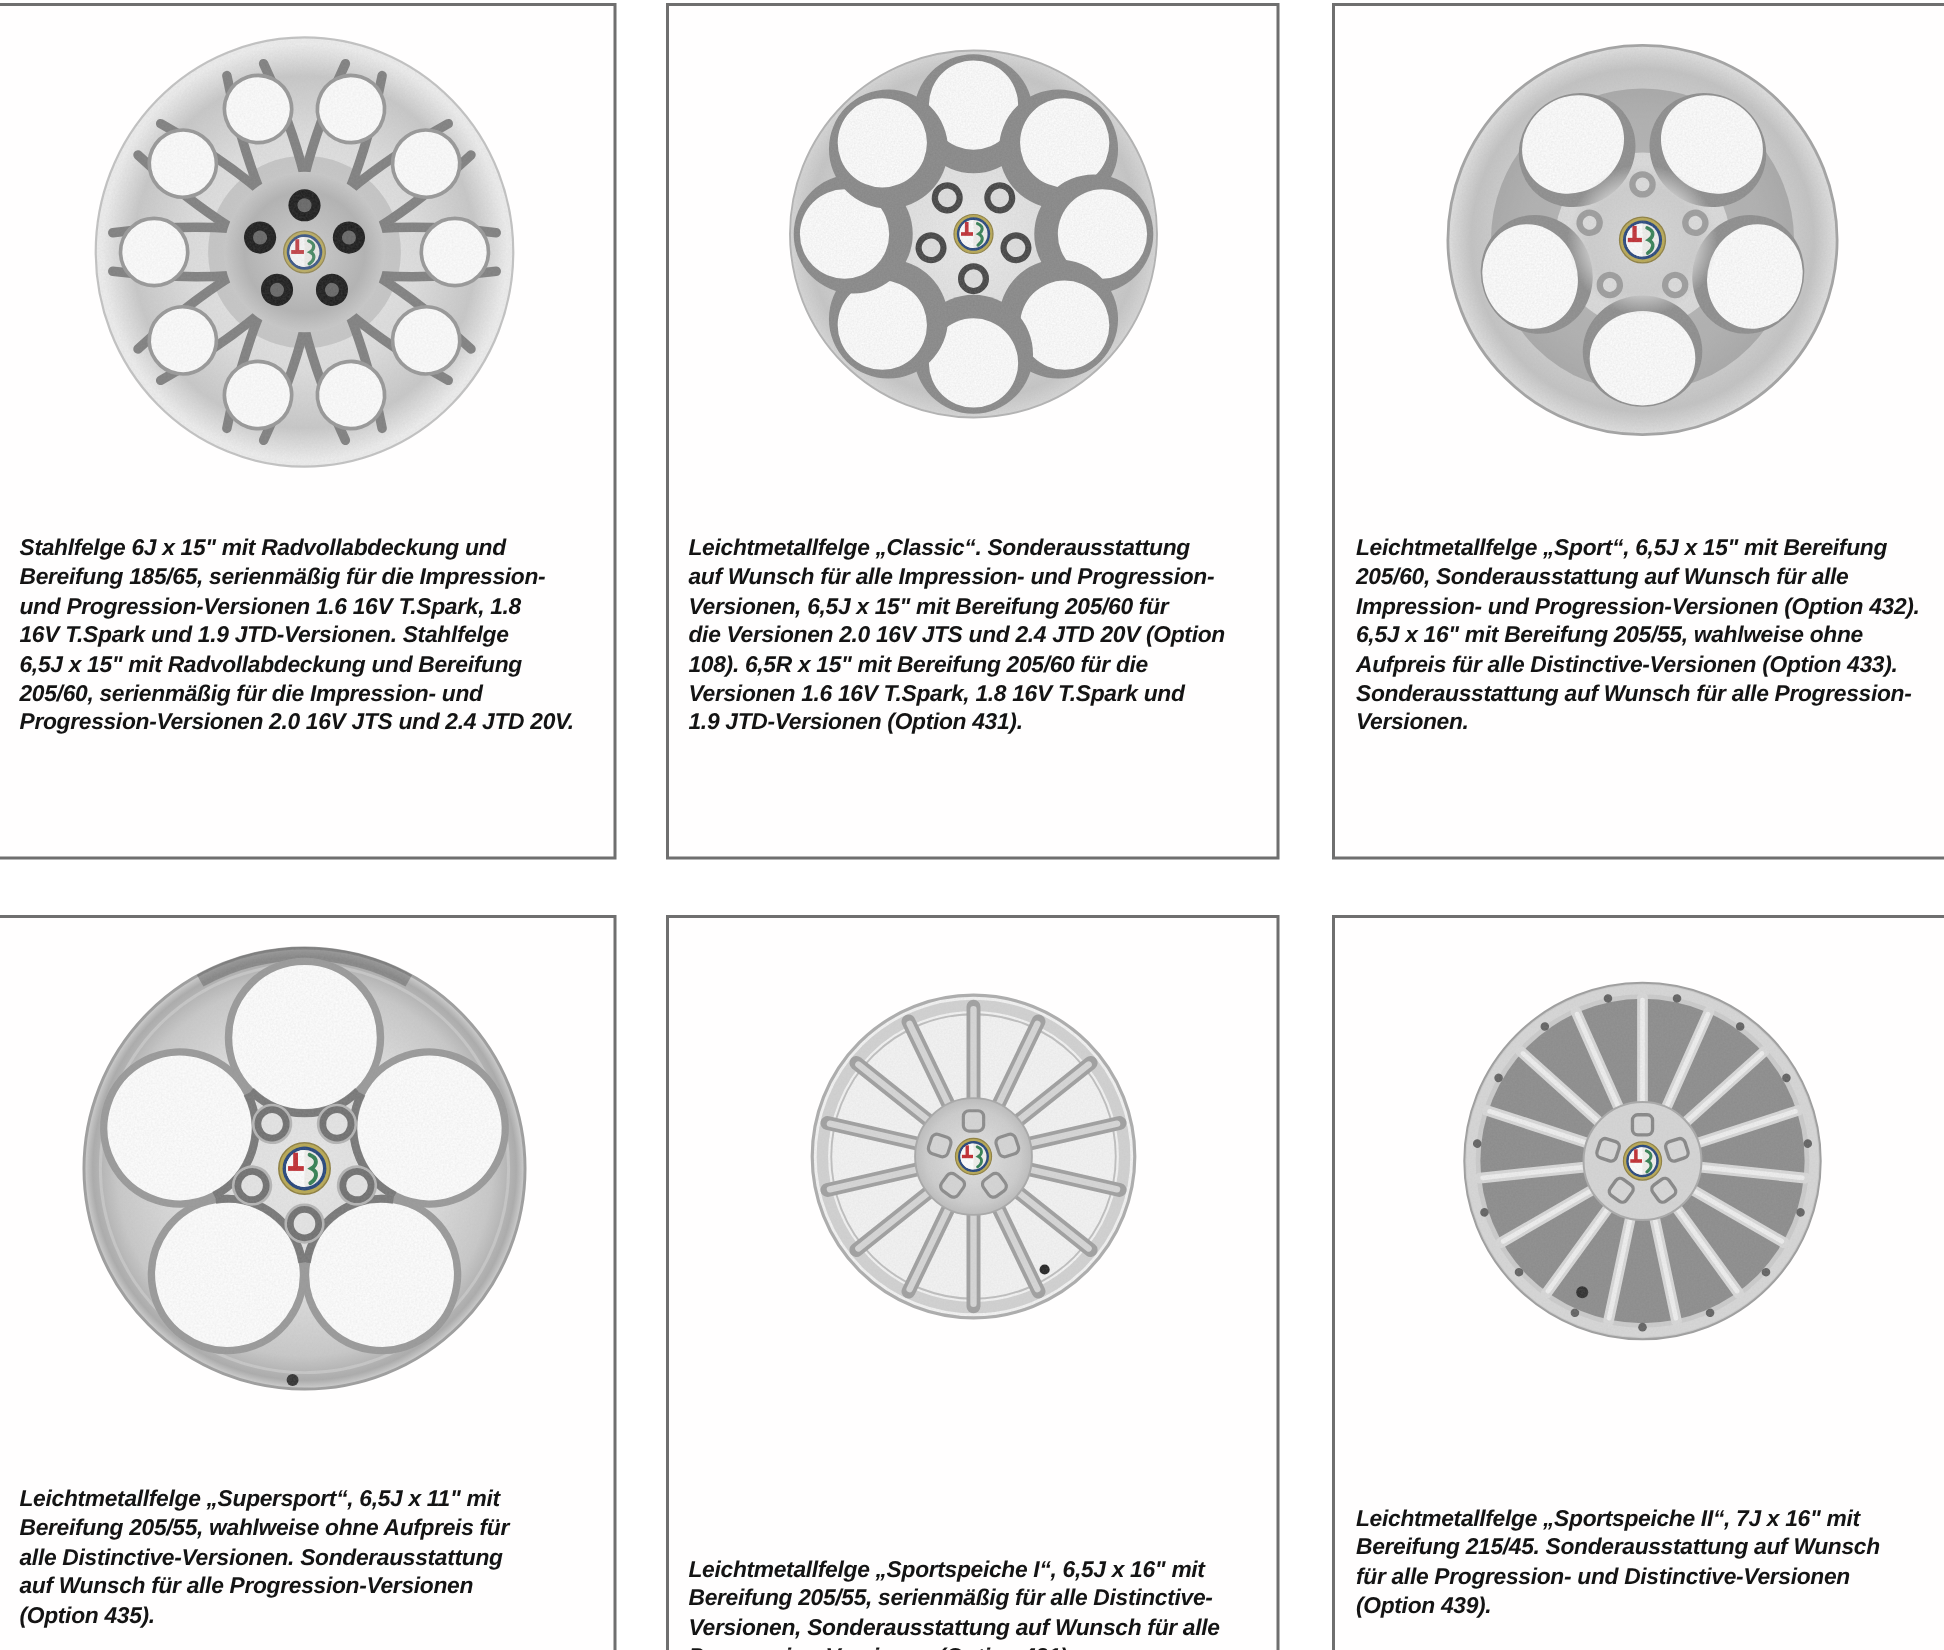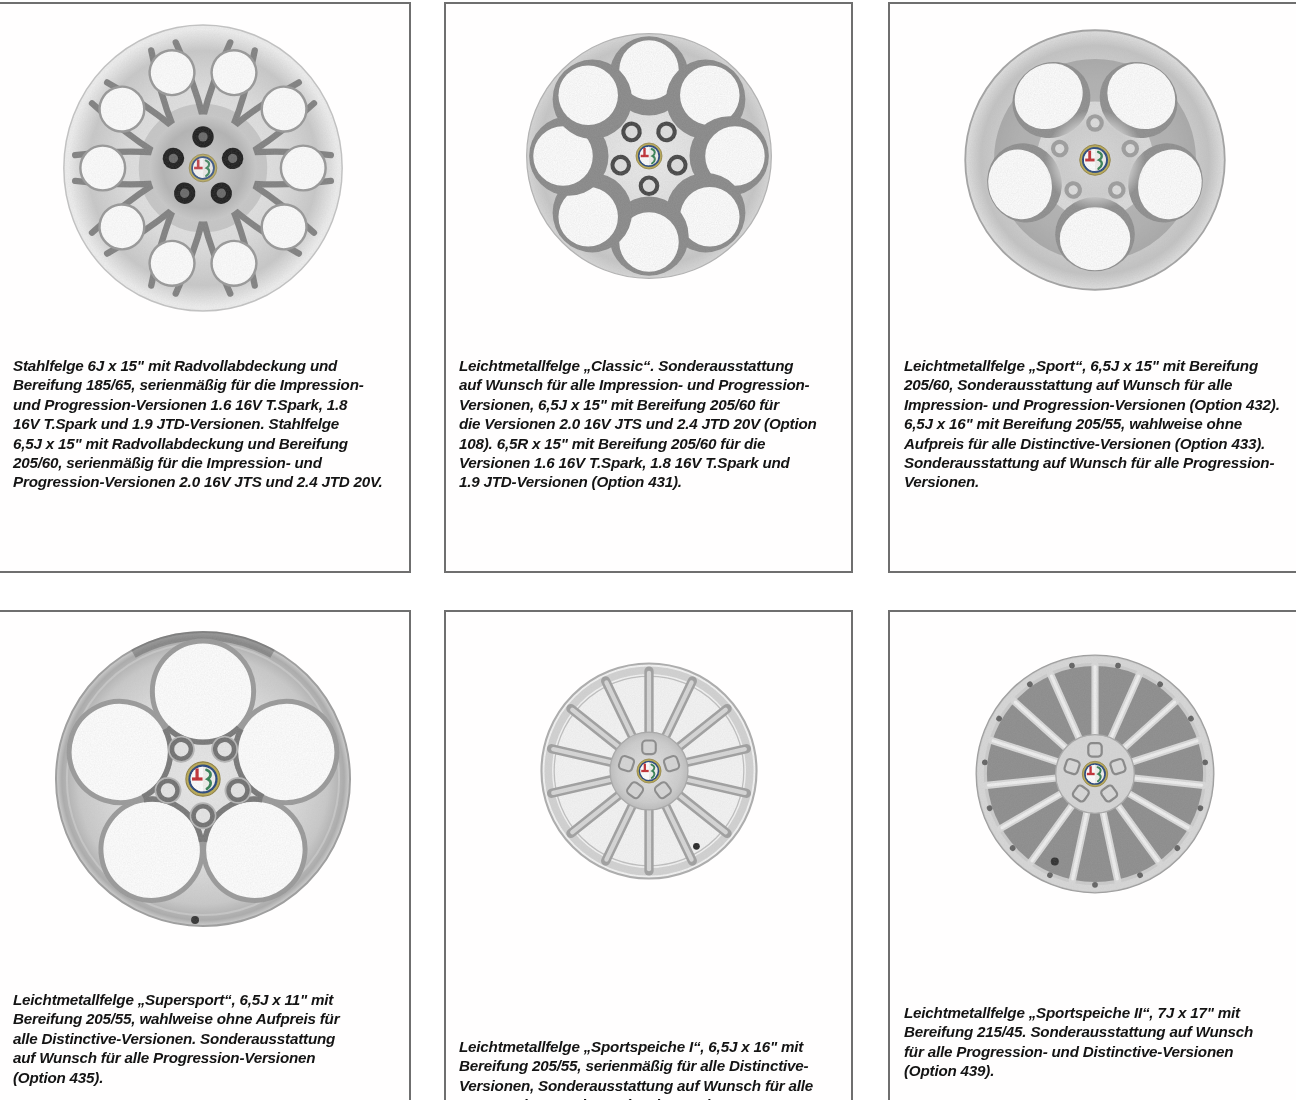--- a/index.html
+++ b/index.html
@@ -362,19 +362,19 @@
       <circle r="44" fill="#d6d6d6" stroke="#a8a8a8" stroke-width="1.5"></circle>
       <use href="#w6lug"></use>
         <use href="#w6lug" transform="rotate(72)"></use>
         <use href="#w6lug" transform="rotate(144)"></use>
       <use href="#w6lug" transform="rotate(216)"></use>
         <use href="#w6lug" transform="rotate(288)"></use>
       <use href="#alfa-badge" transform="scale(0.95)"></use>
       <circle cx="-45" cy="98" r="4.5" fill="#2a2a2a"></circle>
       <circle r="133" fill="#8a8a8a" filter="url(#grain)" opacity="0.45"></circle>
     </svg>
-    <p class="desc">Leichtmetallfelge „Sportspeiche II“, 7J x 17" mit
+    <p class="desc">Leichtmetallfelge „Sportspeiche II“, 7J x 16" mit
 Bereifung 215/45. Sonderausstattung auf Wunsch
 für alle Progression- und Distinctive-Versionen
 (Option 439).</p>
   </div>
 
 </div>
 
 </body></html>

